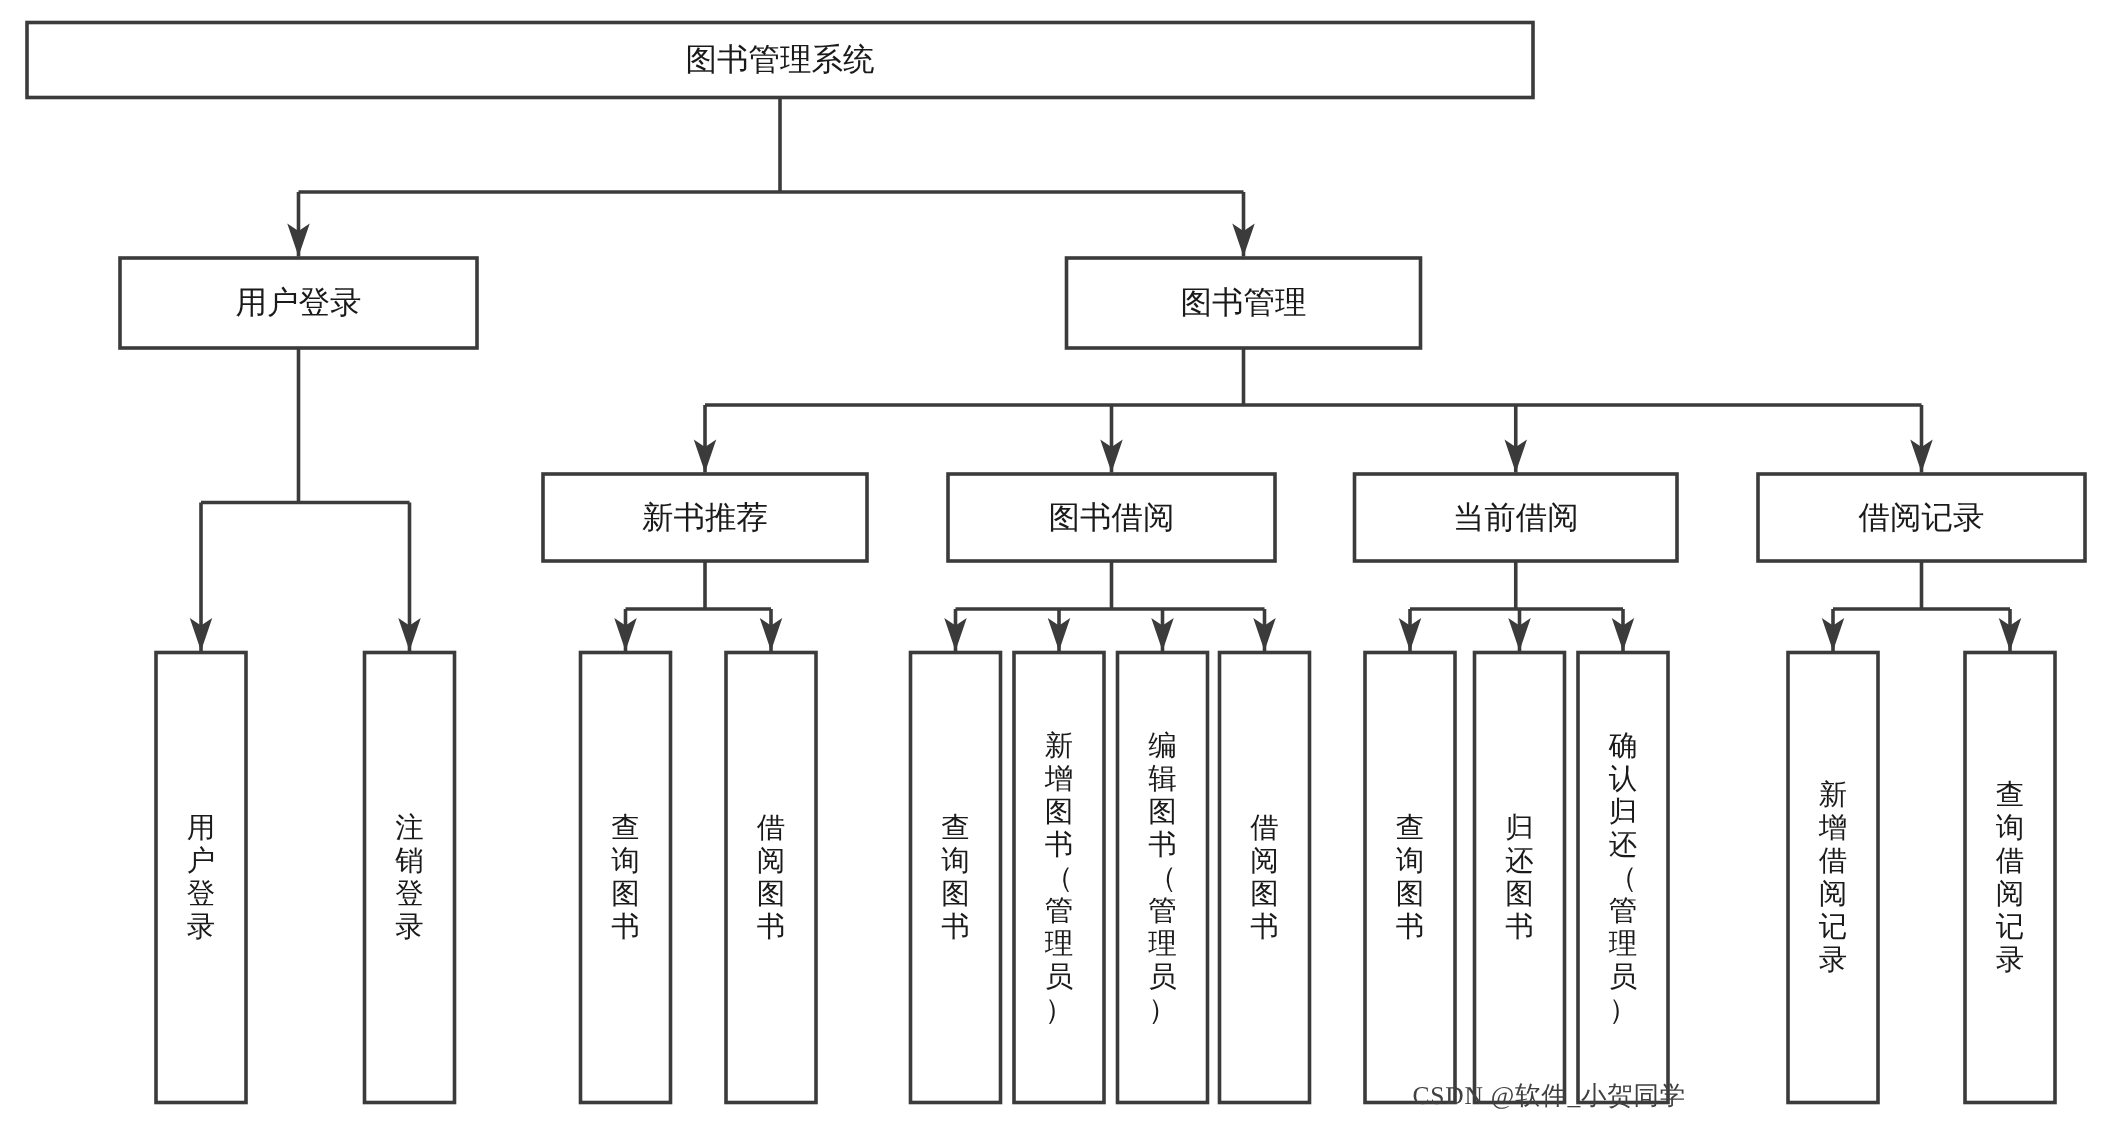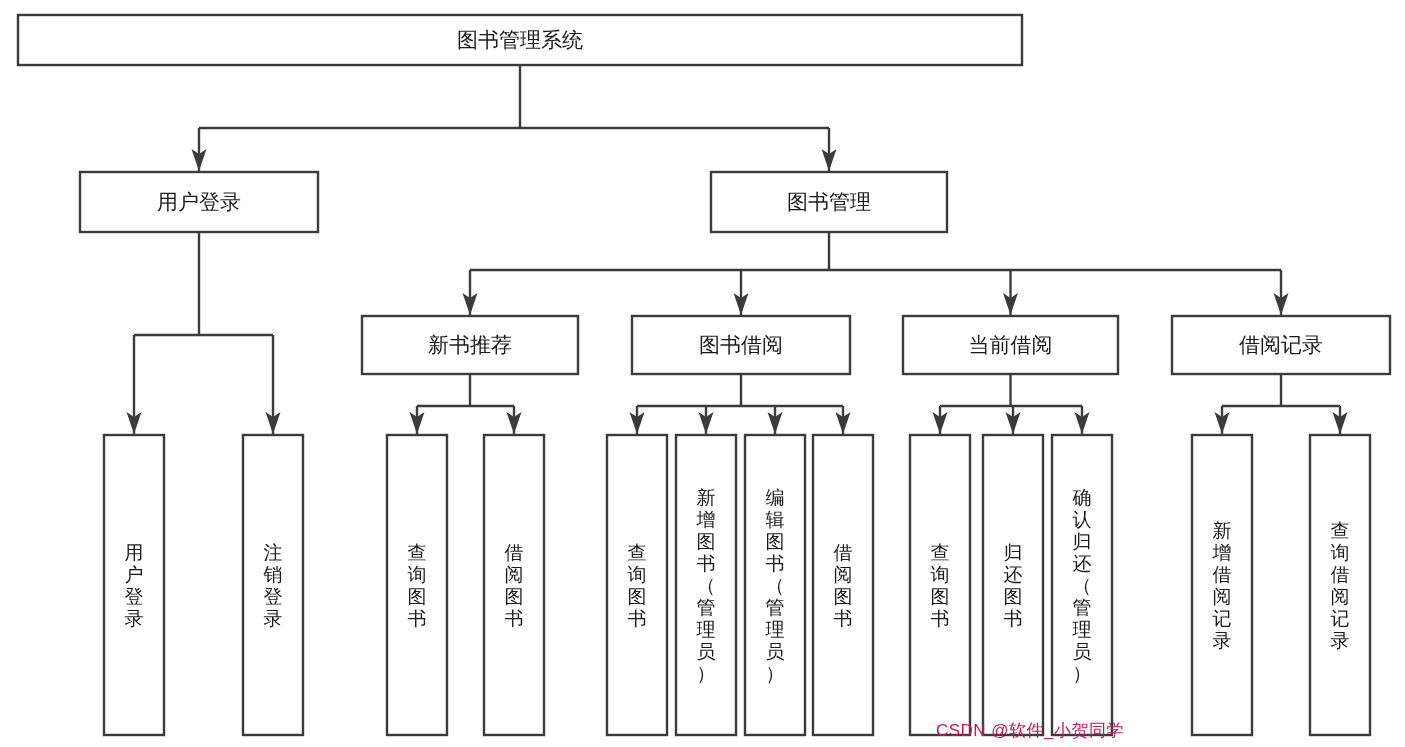--- a/index.html
+++ b/index.html
@@ -46,22 +46,22 @@
   }
   .edge-arrow {
     fill: #3b3b3b;
     stroke: none;
   }
   .watermark {
     position: absolute;
     right: 8px;
     bottom: 5px;
     font-size: 17px;
-    color: #be185d;
-    font-family: Liberation Sans, sans-serif;
+    color: #404040;
+    font-family: Liberation Serif, serif;
     white-space: nowrap;
     letter-spacing: 0.5px;
   }
   .v-text-host {
     font-family: "DejaVu Sans", "Liberation Sans", sans-serif;
     font-size: 19px;
     color: #1a1a1a;
     line-height: 1.16;
     text-align: center;
     display: flex;

